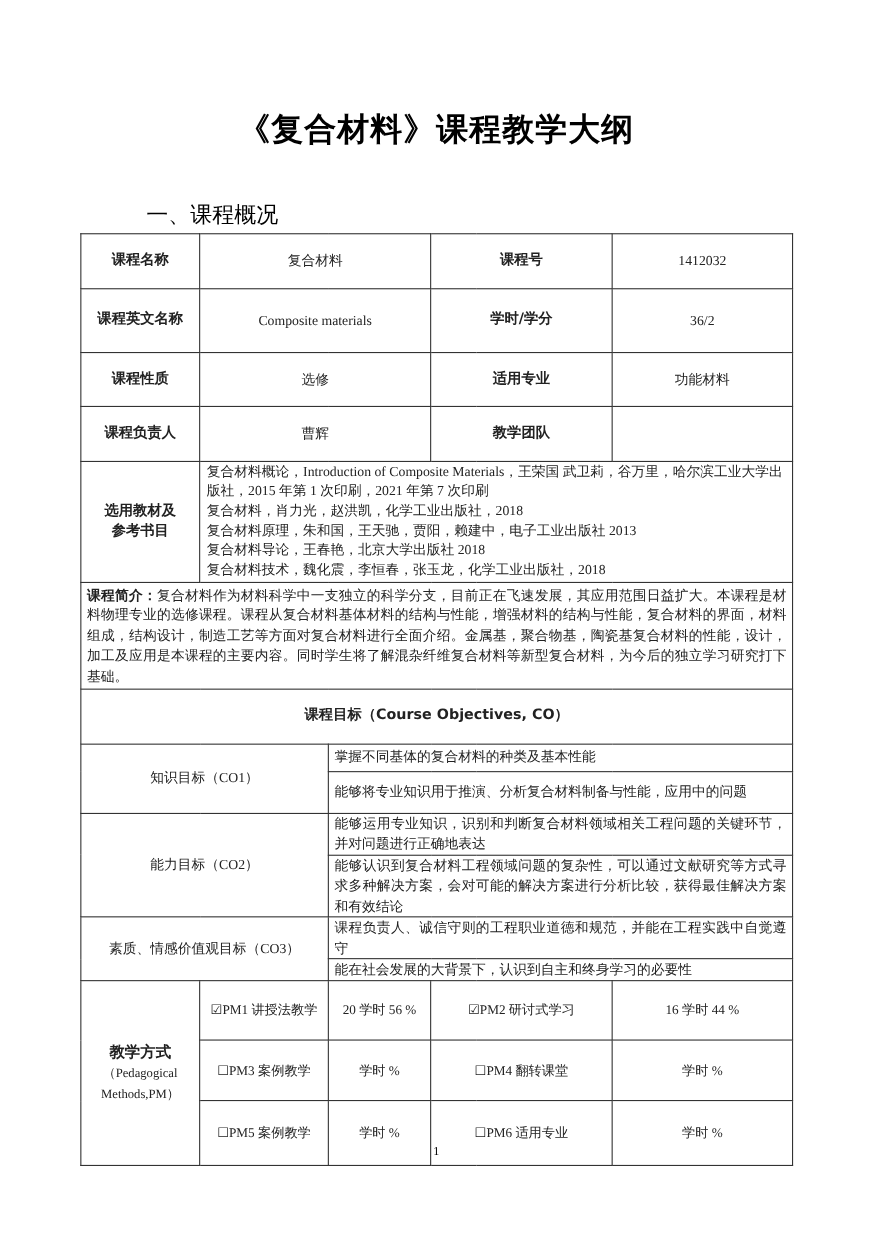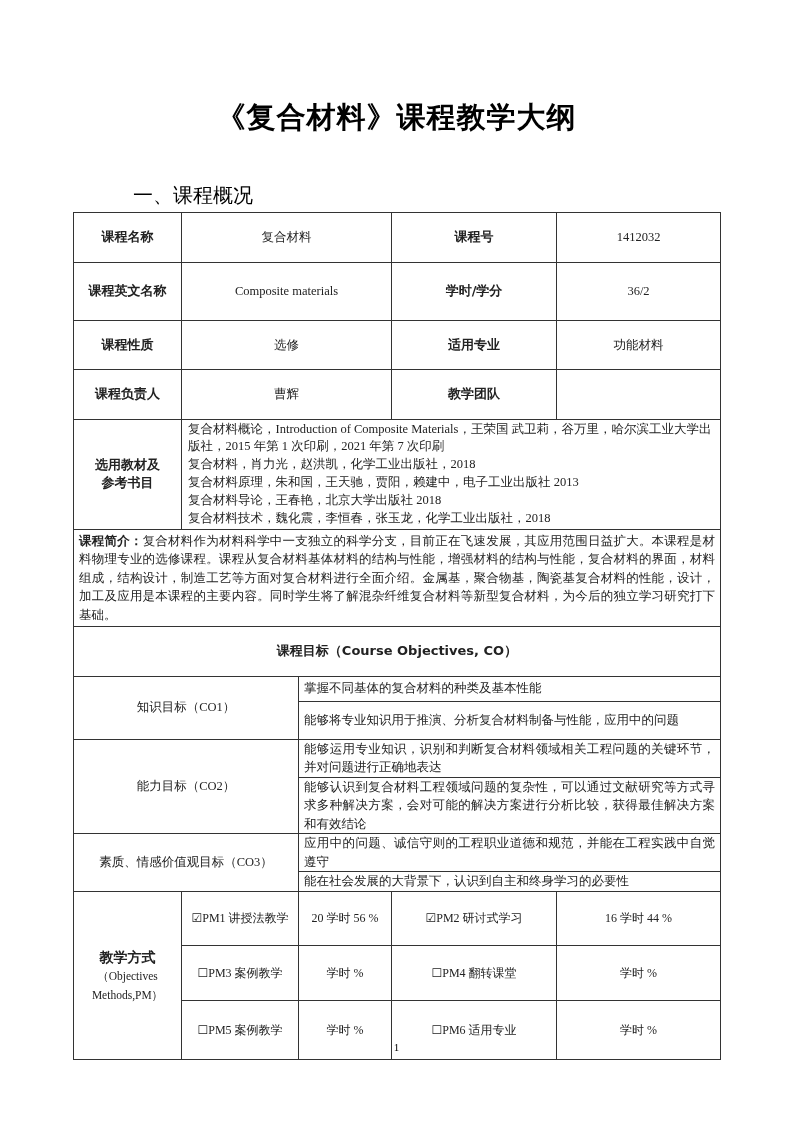--- a/index.html
+++ b/index.html
@@ -123,30 +123,30 @@
   <tr style="height:37px">
     <td class="co-name" colspan="2" rowspan="2">能力目标（CO2）</td>
     <td class="co-desc" colspan="4">能够运用专业知识，识别和判断复合材料领域相关工程问题的关键环节，并对问题进行正确地表达</td>
   </tr>
   <tr style="height:56px">
     <td class="co-desc" colspan="4">能够认识到复合材料工程领域问题的复杂性，可以通过文献研究等方式寻求多种解决方案，会对可能的解决方案进行分析比较，获得最佳解决方案和有效结论</td>
   </tr>
 
   <tr style="height:38px">
     <td class="co-name" colspan="2" rowspan="2">素质、情感价值观目标（CO3）</td>
-    <td class="co-desc" colspan="4">应用中的问题、诚信守则的工程职业道德和规范，并能在工程实践中自觉遵守</td>
+    <td class="co-desc" colspan="4">课程负责人、诚信守则的工程职业道德和规范，并能在工程实践中自觉遵守</td>
   </tr>
   <tr style="height:20px">
     <td class="co-desc" colspan="4">能在社会发展的大背景下，认识到自主和终身学习的必要性</td>
   </tr>
 
   <tr style="height:54px">
     <td class="pm-lbl" rowspan="3">
       <span class="big">教学方式</span>
-      <span class="small">（Objectives</span>
+      <span class="small">（Pedagogical</span>
       <span class="small">Methods,PM）</span>
     </td>
     <td class="pm-item">
       <span class="cb">☑</span><span>PM1 讲授法教学</span>
     </td>
     <td class="pm-hours">20 学时 56 %</td>
     <td class="pm-item" colspan="2">
       <span class="cb">☑</span><span>PM2 研讨式学习</span>
     </td>
     <td class="pm-hours">16 学时  44 %</td>

